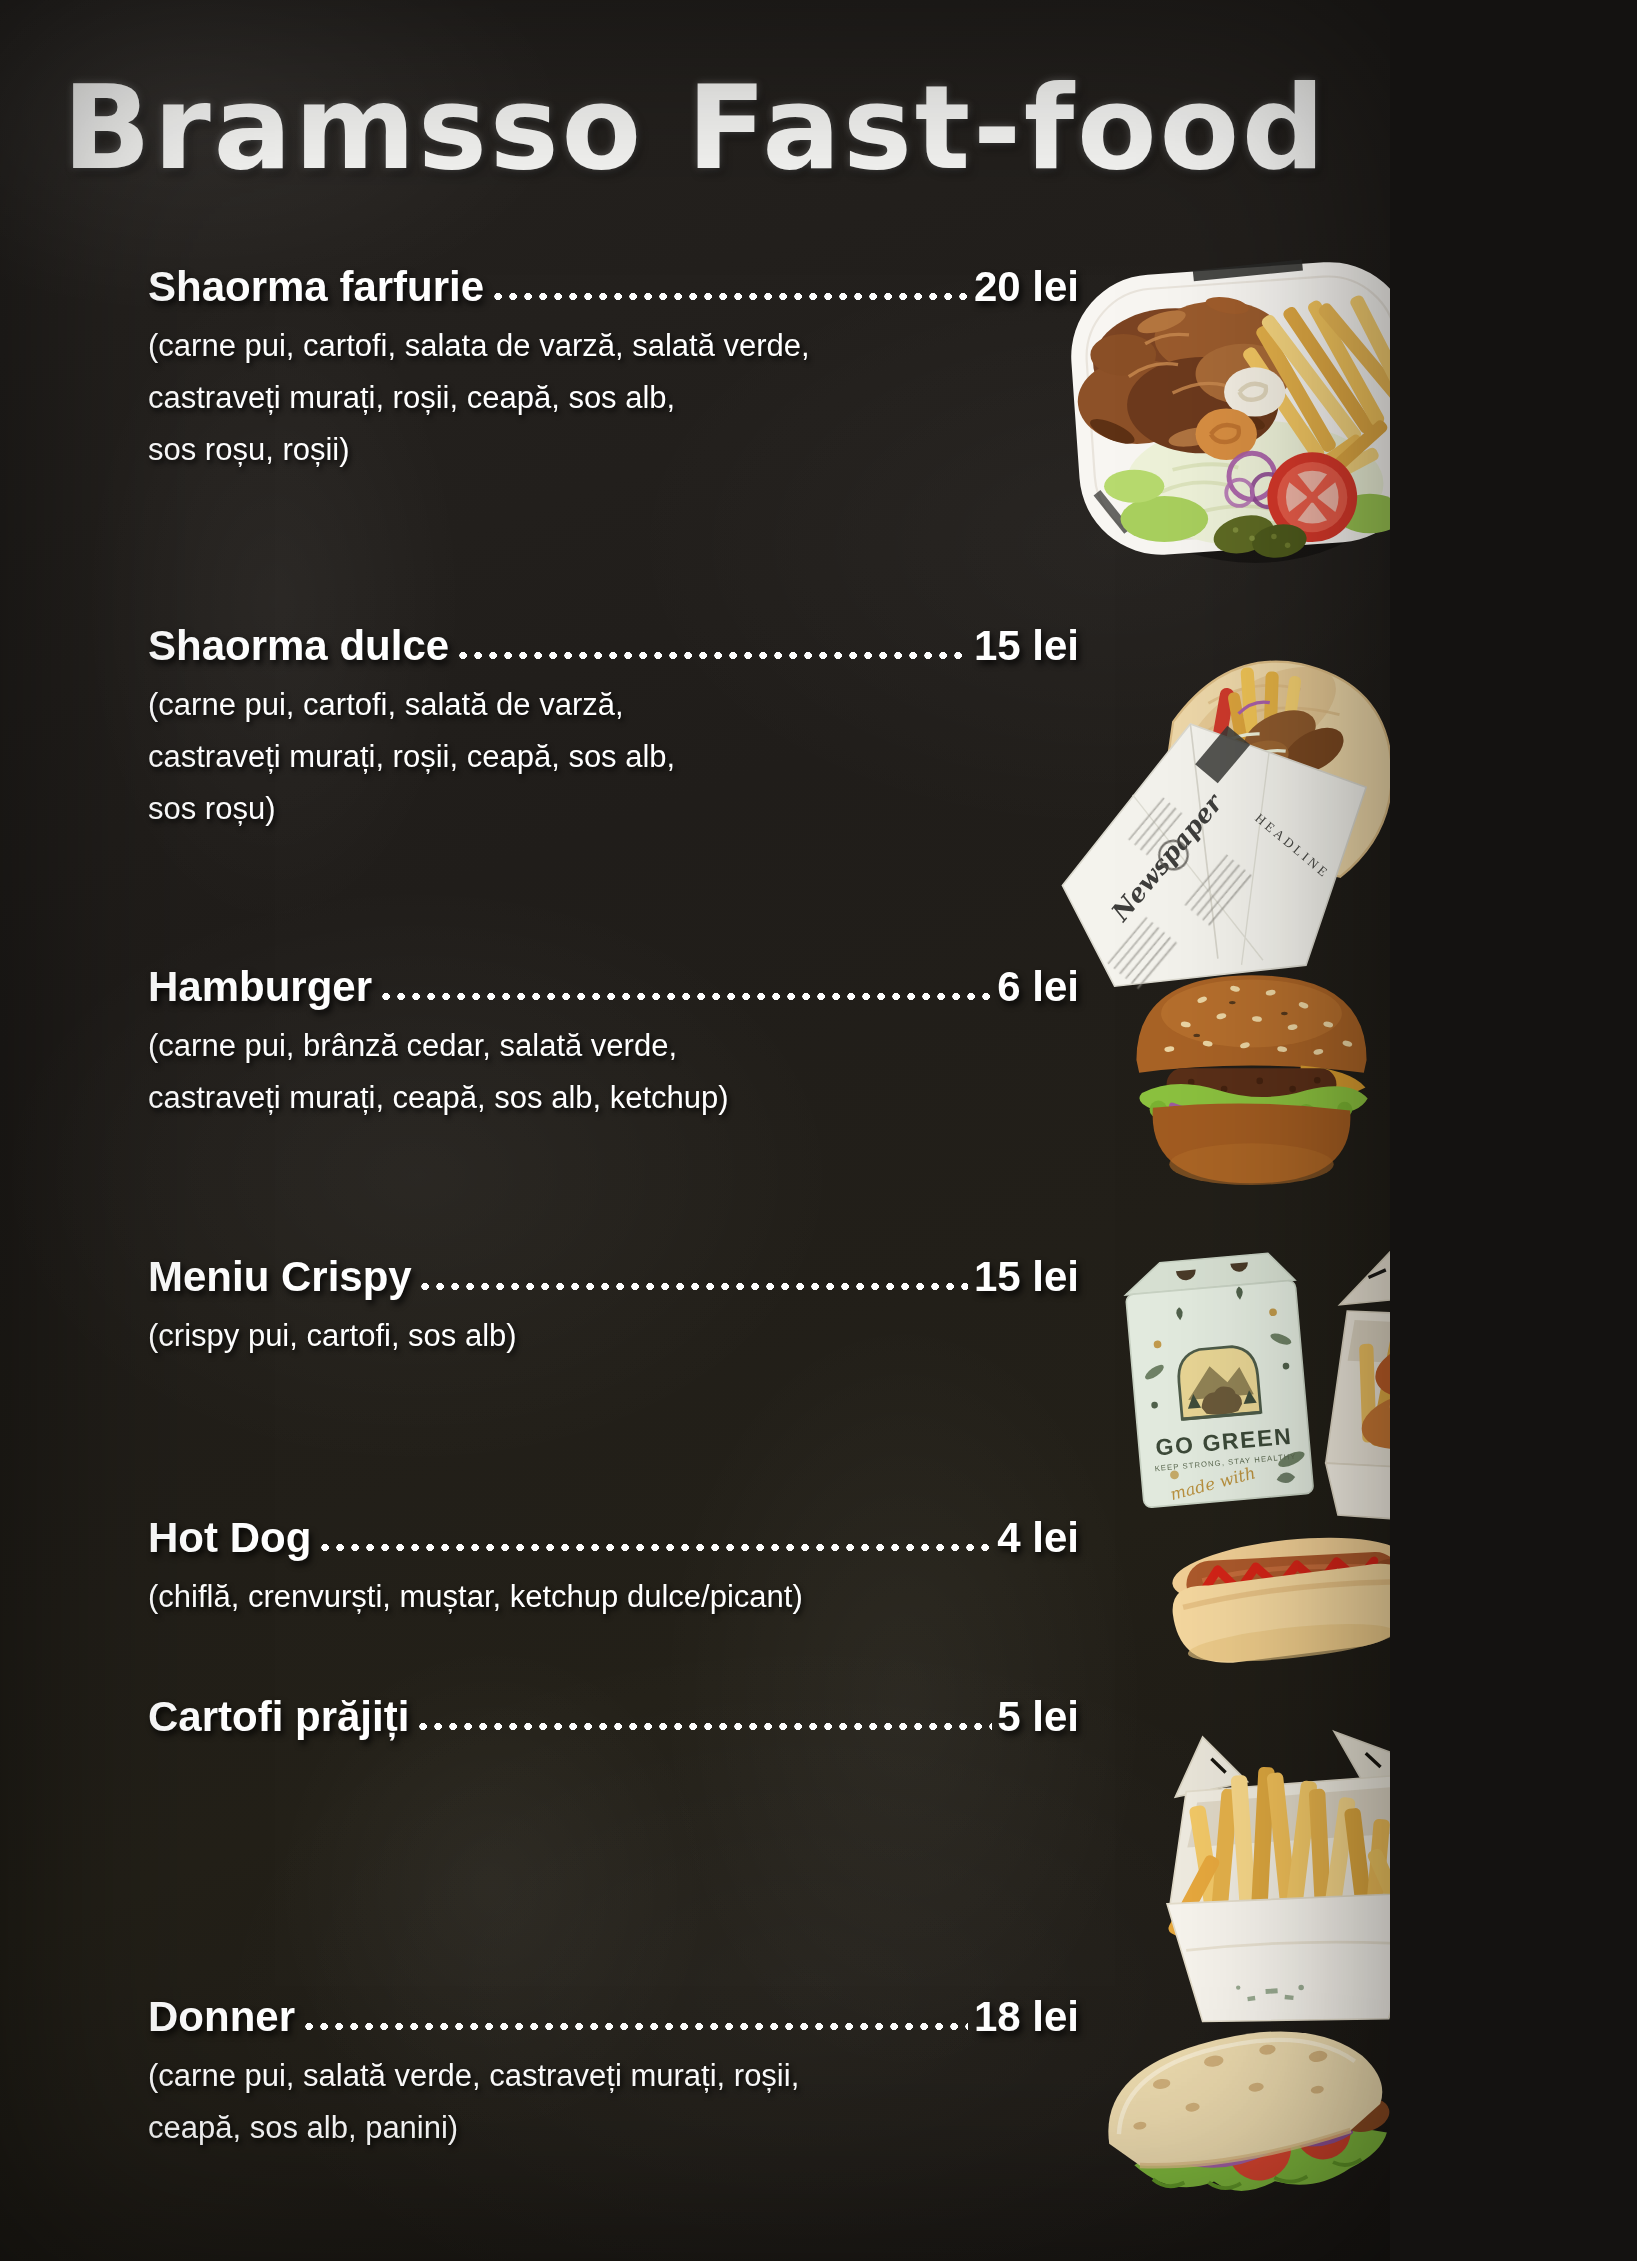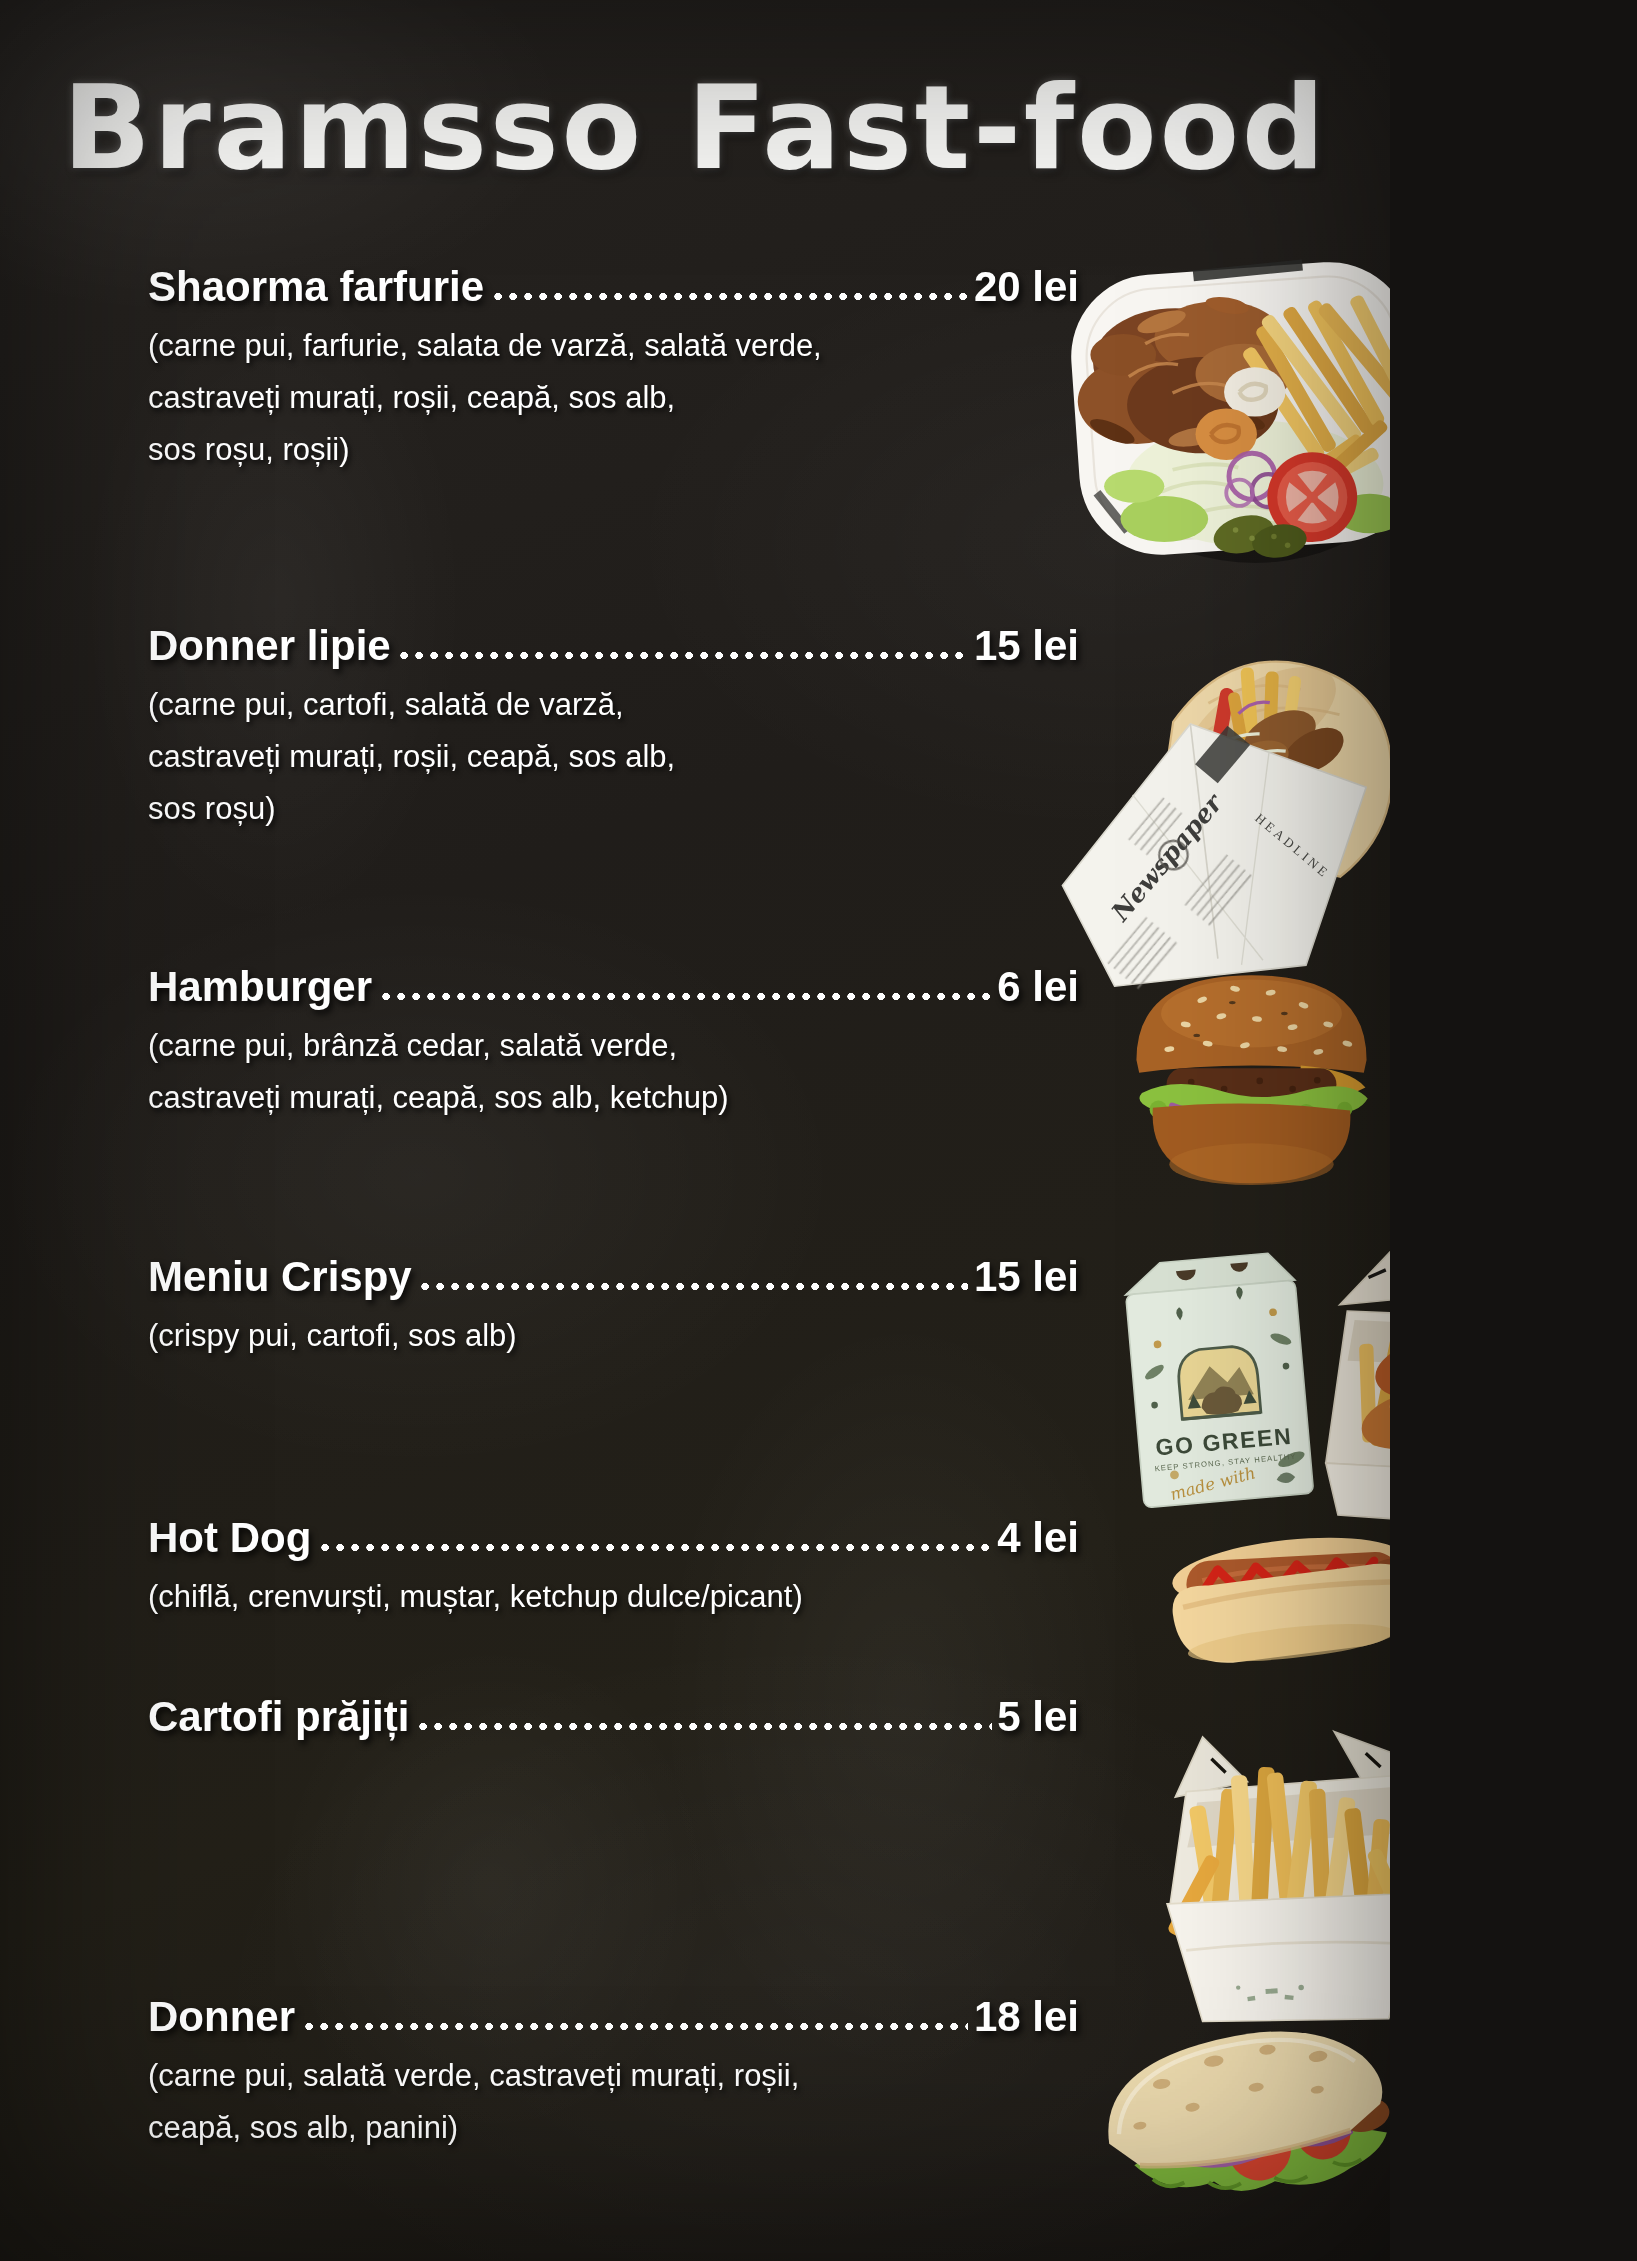--- a/index.html
+++ b/index.html
@@ -57,29 +57,29 @@
 
   <div class="title">Bramsso Fast-food</div>
 
   <div class="item" style="top:264px;">
     <div class="row">
       <span>Shaorma farfurie</span>
       <span class="leader"></span>
       <span>20 lei</span>
     </div>
     <div class="desc">
-      <div>(carne pui, farfurie, salata de varză, salată verde,</div>
+      <div>(carne pui, cartofi, salata de varză, salată verde,</div>
       <div>castraveți murați, roșii, ceapă, sos alb,</div>
       <div>sos roșu, roșii)</div>
     </div>
   </div>
 
   <div class="item" style="top:623px;">
     <div class="row">
-      <span>Donner lipie</span>
+      <span>Shaorma dulce</span>
       <span class="leader"></span>
       <span>15 lei</span>
     </div>
     <div class="desc">
       <div>(carne pui, cartofi, salată de varză,</div>
       <div>castraveți murați, roșii, ceapă, sos alb,</div>
       <div>sos roșu)</div>
     </div>
   </div>
 

